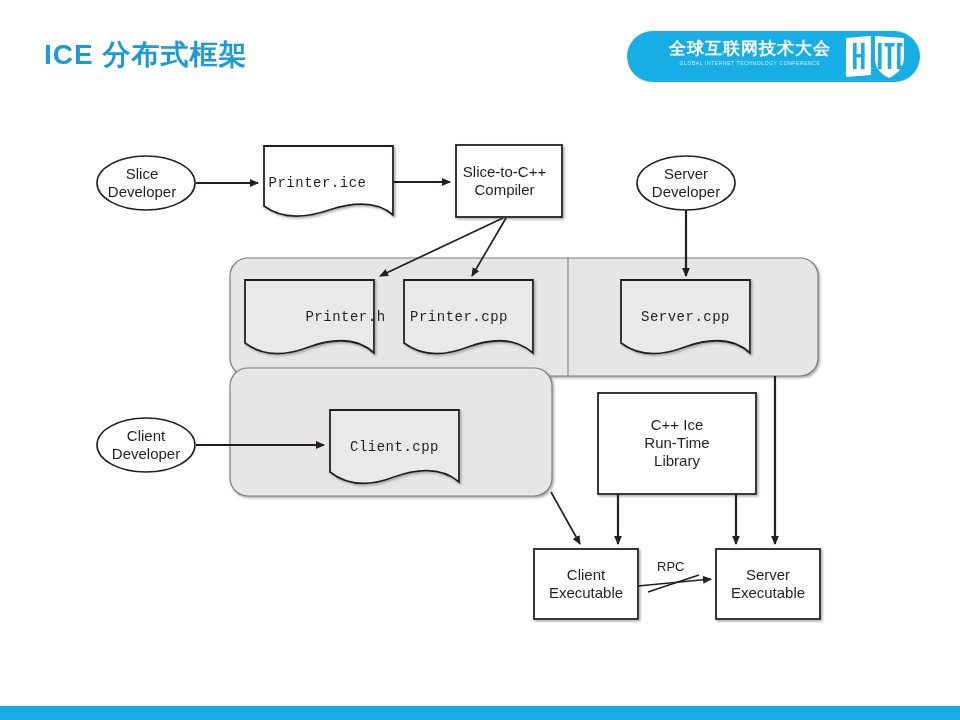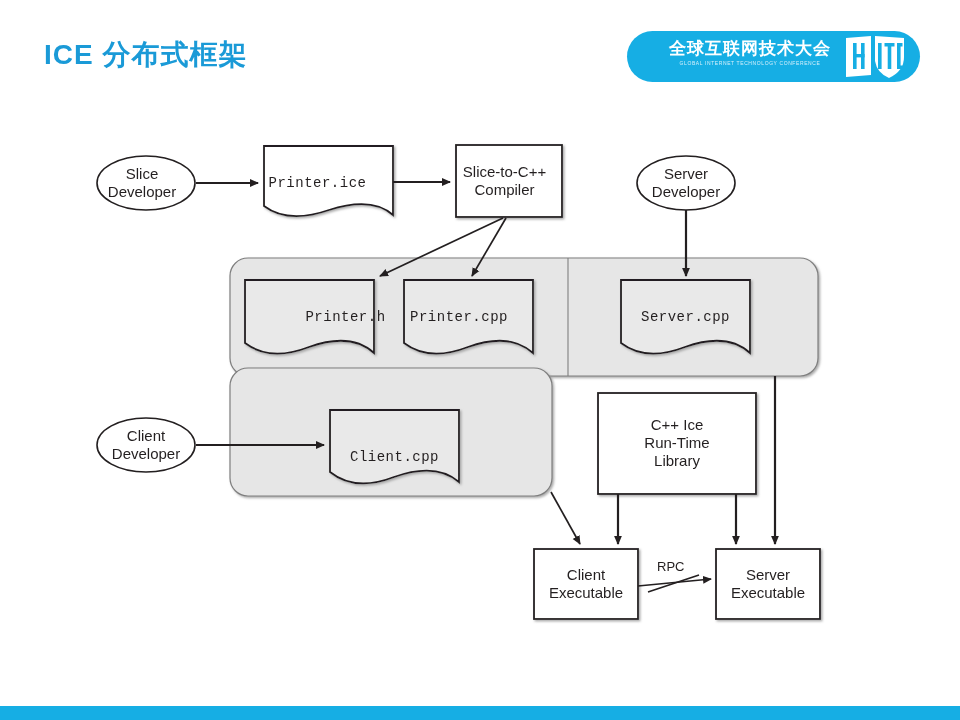--- a/index.html
+++ b/index.html
@@ -214,21 +214,21 @@
 
     <div class="node-label mono" style="left:245px; top:208px; width:129px;margin-left:36px;">Printer.h</div>
 
     <div class="node-label mono" style="left:404px; top:208px; width:110px;">Printer.cpp</div>
 
     <div class="node-label mono" style="left:621px; top:208px; width:129px;">Server.cpp</div>
 
     <div class="node-label" style="left:97px;  top:327px; width:98px;">Client
 Developer</div>
 
-    <div class="node-label mono" style="left:330px; top:348px; width:129px;">Client.cpp</div>
+    <div class="node-label mono" style="left:330px; top:338px; width:129px;">Client.cpp</div>
 
     <div class="node-label" style="left:598px; top:316px; width:158px;">C++ Ice
 Run-Time
 Library</div>
 
     <div class="node-label" style="left:534px; top:466px; width:104px;">Client
 Executable</div>
 
     <div class="node-label" style="left:716px; top:466px; width:104px;">Server
 Executable</div>

